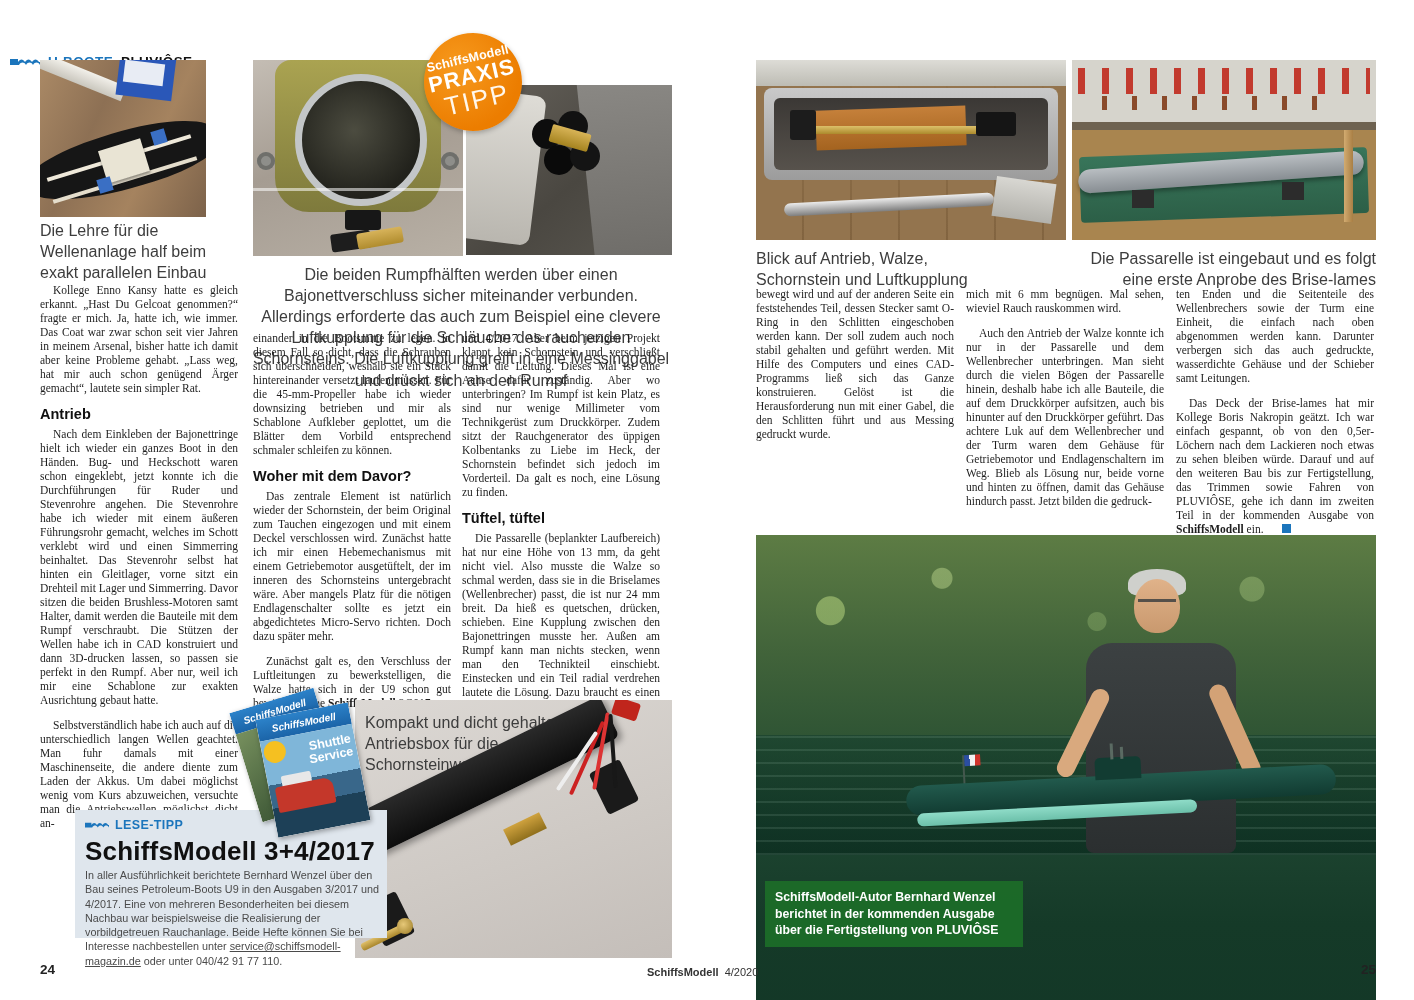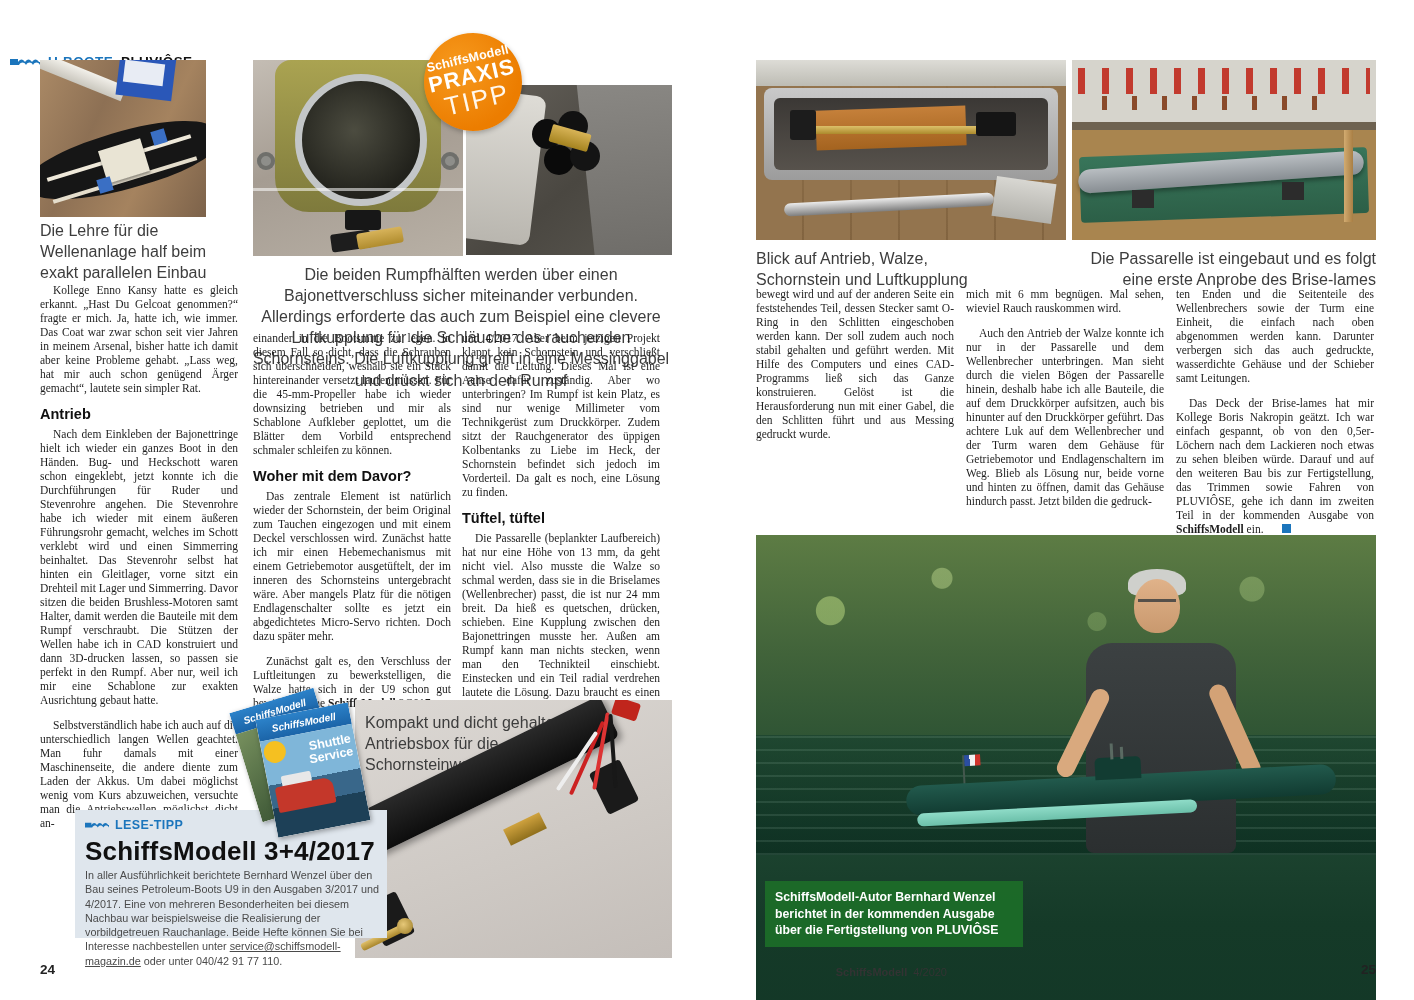--- a/index.html
+++ b/index.html
@@ -139,21 +139,21 @@
   .cover .band{height:22px;background:linear-gradient(#2c82c9,#1b64a8);display:flex;align-items:center;justify-content:center;
                color:#fff;font-weight:bold;font-style:italic;font-size:10px;}
   .coverB .art{height:92px;background:linear-gradient(150deg,#77905e,#46603c 60%,#2e4a2e);}
   .coverF .art{position:relative;height:98px;background:linear-gradient(#7fb6d9 0 46%,#39678a 46% 70%,#1d4057 70% 100%);}
   .coverF .headline{position:absolute;right:4px;top:8px;color:#fff;font-weight:800;font-size:12.5px;line-height:1.05;text-align:right;width:60px;}
   .coverF .boat{position:absolute;left:6px;top:48px;width:58px;height:26px;background:#c4372a;border-radius:4px 10px 2px 2px;}
   .coverF .boat2{position:absolute;left:14px;top:38px;width:30px;height:12px;background:#e8e8e8;border-radius:2px;}
   .coverF .badge-y{position:absolute;left:2px;top:2px;width:22px;height:22px;border-radius:50%;background:#f5c021;}
 
   .ftr{position:absolute;font-size:13.5px;font-weight:bold;color:#222;}
-  .ftr-issue{position:absolute;left:647px;top:966px;width:300px;text-align:right;font-size:11px;color:#333;font-weight:normal;}
+  .ftr-issue{position:absolute;left:647px;top:966px;width:300px;text-align:left;font-size:11px;color:#333;font-weight:normal;}
   .ftr-issue b{font-weight:bold;}
 
   .wave{display:inline-block;}
 </style>
 </head>
 <body>
 
 <div class="spread">
 
   <div class="hdr">

